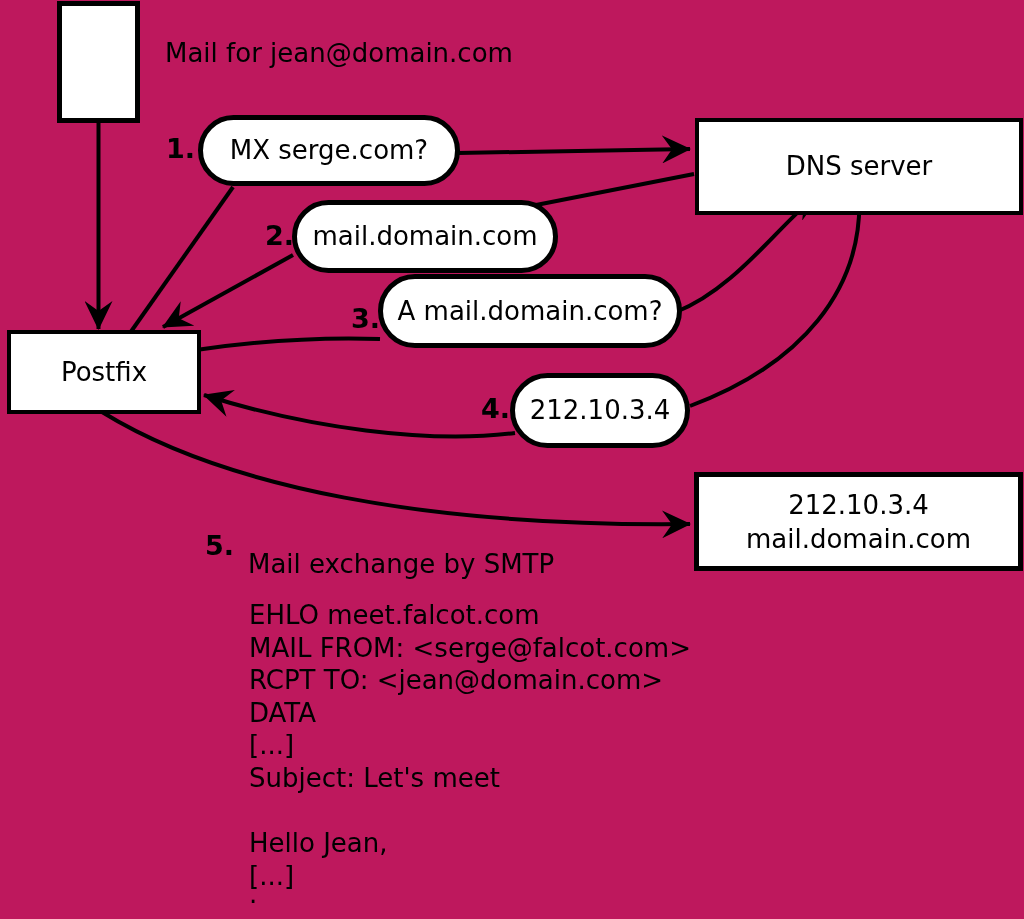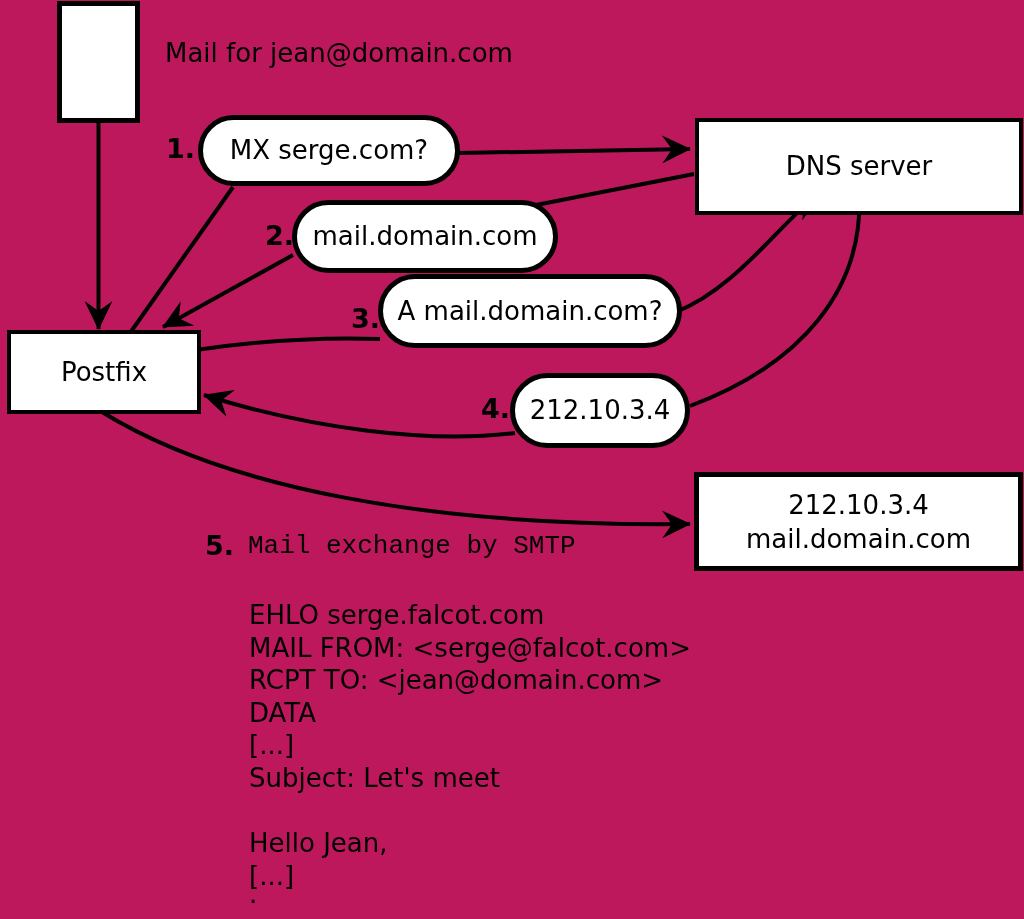--- a/index.html
+++ b/index.html
@@ -78,24 +78,24 @@
   <div class="node pill" style="left:378px;top:274px;width:304px;height:74px;">
     <span>A mail.domain.com?</span>
   </div>
 
   <div class="stepnum" style="left:481px;top:393px;">4.</div>
   <div class="node pill" style="left:510px;top:373px;width:180px;height:75px;">
     <span>212.10.3.4</span>
   </div>
 
   <div class="stepnum" style="left:205px;top:530px;">5.</div>
-  <div class="lbl" style="left:248px;top:531px;font-family:Liberation Mono, monospace;">Mail exchange by SMTP</div>
+  <div class="lbl" style="left:248px;top:549px;">Mail exchange by SMTP</div>
 
   <div class="smtp">
-    <div class="line">EHLO serge.falcot.com</div>
+    <div class="line">EHLO meet.falcot.com</div>
     <div class="line">MAIL FROM: &lt;serge@falcot.com&gt;</div>
     <div class="line">RCPT TO: &lt;jean@domain.com&gt;</div>
     <div class="line">DATA</div>
     <div class="line">[...]</div>
     <div class="line">Subject: Let's meet</div>
     <div class="line"></div>
     <div class="line">Hello Jean,</div>
     <div class="line">[...]</div>
     <div class="line terminator">.</div>
   </div>

